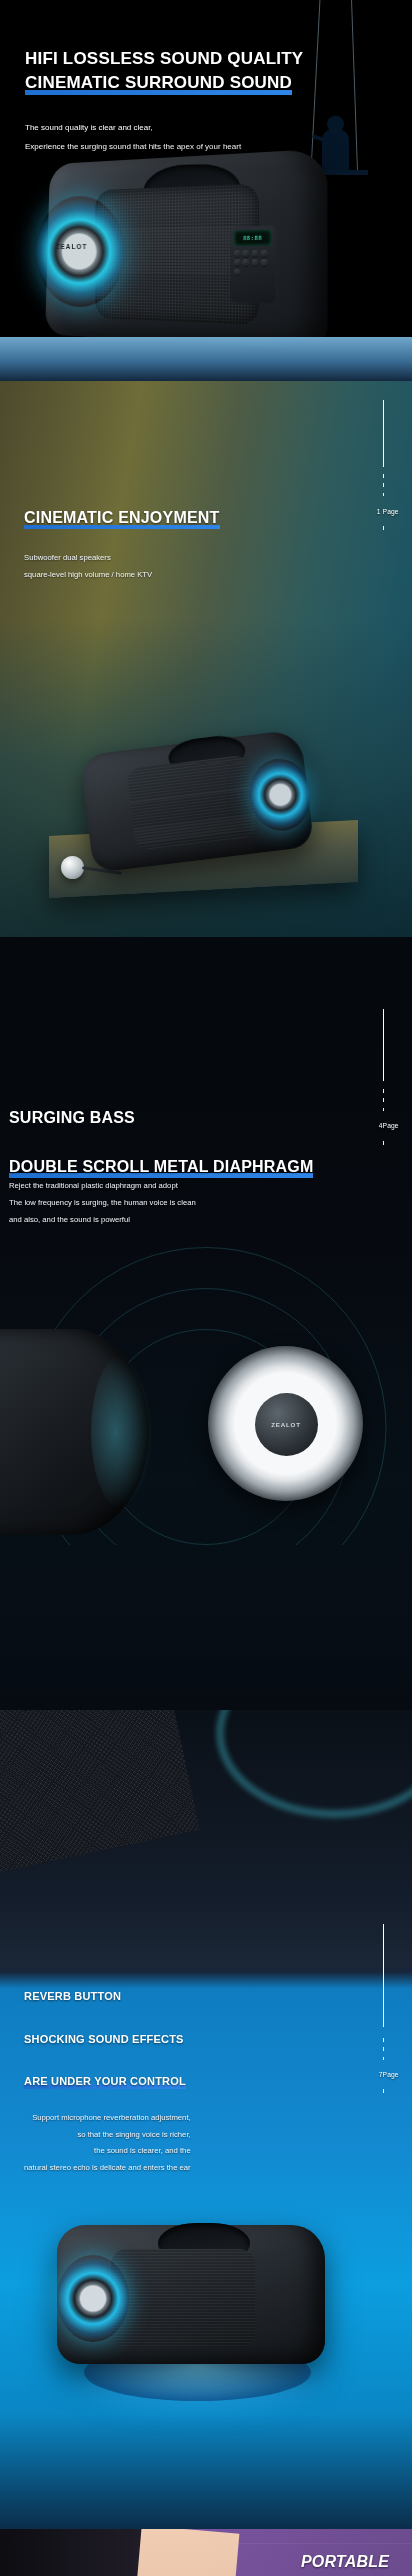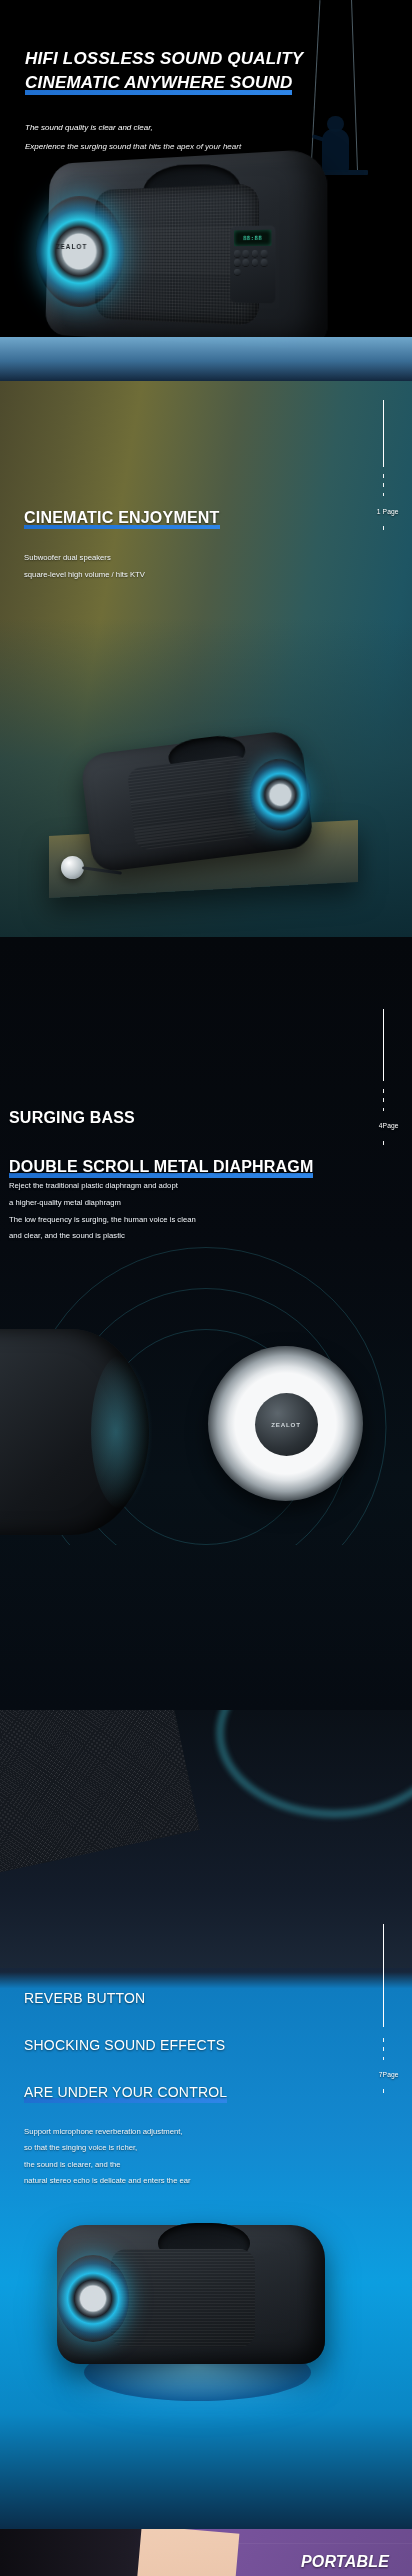--- a/index.html
+++ b/index.html
@@ -14,22 +14,22 @@
 
   
   .h-big {
     font-weight:bold;
     font-size:16px;
     letter-spacing:0.2px;
     line-height:1.42;
     text-shadow:0 0.5px 2.1px rgba(0,0,0,.55);
   }
   .h-mid {
-    font-weight:normal;
-    font-size:14px;
+    font-weight:bold;
+    font-size:11px;
     letter-spacing:0.2px;
     line-height:1.5;
     text-shadow:0 0.5px 2.1px rgba(0,0,0,.5);
   }
   .underline-blue { position:relative; display:inline-block; }
   .underline-blue::after {
     content:"";
     position:absolute;
     left:0; right:0; bottom:0.5px;
     height:4.6px;
@@ -65,21 +65,21 @@
 
   
   #sec1 {
     height:381px;
     background:
       radial-gradient(150% 70% at 95% 28%, rgba(60,170,210,.55) 0%, rgba(9,40,70,0) 58%),
       linear-gradient(160deg,#041021 0%,#062338 32%,#0a3b5c 58%,#0d4e71 78%,#0a3busty 100%),
       linear-gradient(180deg,#041021,#093350);
     position:relative;
   }
-  #sec1 .copy { padding:47px 0 0 25px; position:relative; z-index:3;font-style:italic; }
+  #sec1 .copy { padding:47px 0 0 25px; position:relative; z-index:3; }
   #sec1 .h-big { font-size:17px; }
   #sec1 .sub { margin-top:24px; }
   #sec1 .sub div { font-size:8px; line-height:2.35; }
   .swing {
     position:absolute; right:20.6px; top:0; width:103px; height:242px; z-index:2;
     opacity:.85;
   }
   .swing .rope { position:absolute; top:0; width:0.8px; height:170px; background:rgba(180,215,235,.5); }
   .swing .rope.a { left:27px; transform:rotate(3deg); }
   .swing .rope.b { left:66px; transform:rotate(-2deg); }
@@ -256,21 +256,21 @@
     background:repeating-linear-gradient(45deg,rgba(255,255,255,.07) 0 0.5px,transparent 0.5px 3.6px),
                repeating-linear-gradient(-45deg,rgba(255,255,255,.07) 0 0.5px,transparent 0.5px 3.6px),
                #15191f;
     transform:rotate(-12deg);
   }
   #sec4 .upper .glow {
     position:absolute; right:-41px; top:-62px; width:237px; height:170px; border-radius:50%;
     border:8.2px solid rgba(70,210,230,.35); filter:blur(2.6px);
   }
   #sec4 .copy { position:absolute; left:24px; top:278px; z-index:5; }
-  #sec4 .body-txt { margin-top:20.6px; }
+  #sec4 .body-txt { margin-top:20.6px;text-align:right; }
   .spk-blue {
     position:absolute; left:57px; top:515px; width:268px; height:139px; z-index:4;
     filter:drop-shadow(0 13.4px 15.5px rgba(0,0,0,.55));
   }
   .spk-blue .bodyx {
     position:absolute; inset:0; border-radius:28px 34px 23px 23px;
     background:linear-gradient(160deg,#474d54 0%,#272c32 45%,#121519 100%);
     box-shadow:inset -11.3px -6.2px 20.6px rgba(0,0,0,.7);
   }
   .spk-blue .gr { position:absolute; left:54px; top:24px; width:144px; height:98px;
@@ -310,21 +310,21 @@
 <section class="page" id="sec1">
   <div class="swing">
     <div class="rope a"></div>
       <div class="rope b"></div>
     <div class="seat"></div>
       <div class="kid"></div>
   </div>
 
   <div class="copy">
     <div class="h-big">HIFI LOSSLESS SOUND QUALITY</div>
-    <div class="h-big"><span class="underline-blue">CINEMATIC ANYWHERE SOUND</span></div>
+    <div class="h-big"><span class="underline-blue">CINEMATIC SURROUND SOUND</span></div>
     <div class="sub">
       <div>The sound quality is clear and clear,</div>
       <div>Experience the surging sound that hits the apex of your heart</div>
     </div>
   </div>
 
   <div class="spk-hero">
     <div class="spk-body"></div>
     <div class="spk-handle"></div>
     <div class="spk-grille"></div>
@@ -357,21 +357,21 @@
   </div>
   <div class="pagemark" style="top:127px;">1 Page</div>
   <div class="tickdots" style="top:145px;">
       <i></i>
     </div>
 
   <div class="copy">
     <div class="h-big" style="margin-top:12px;"><span class="underline-blue">CINEMATIC ENJOYMENT</span></div>
     <div class="body-txt">
       <div>Subwoofer dual speakers</div>
-      <div>square-level high volume / hits KTV</div>
+      <div>square-level high volume / home KTV</div>
     </div>
   </div>
 
   <div class="stage"></div>
   <div class="podium"></div>
   <div class="spk-tilt">
     <div class="bodyx"></div>
     <div class="hl"></div>
     <div class="gr"></div>
     <div class="rg"></div>
@@ -389,23 +389,22 @@
   <div class="pagemark" style="top:185px;">4Page</div>
   <div class="tickdots" style="top:204px;">
       <i></i>
     </div>
 
   <div class="copy">
     <div class="h-big">SURGING BASS</div>
     <div class="h-big" style="margin-top:26px;"><span class="underline-blue">DOUBLE SCROLL METAL DIAPHRAGM</span></div>
     <div class="body-txt">
       <div>Reject the traditional plastic diaphragm and adopt</div>
-      <div>a higher-quality metal diaphragm</div>
       <div>The low frequency is surging, the human voice is clean</div>
-      <div>and clear, and the sound is plastic</div>
+      <div>and also, and the sound is powerful</div>
     </div>
   </div>
 
   <div class="arcs">
     <div style="width:361px;height:361px;top:20.6px;"></div>
     <div style="width:289px;height:289px;top:62px;"></div>
     <div style="width:216px;height:216px;top:103px;"></div>
   </div>
 
   <div class="driver-shot">

